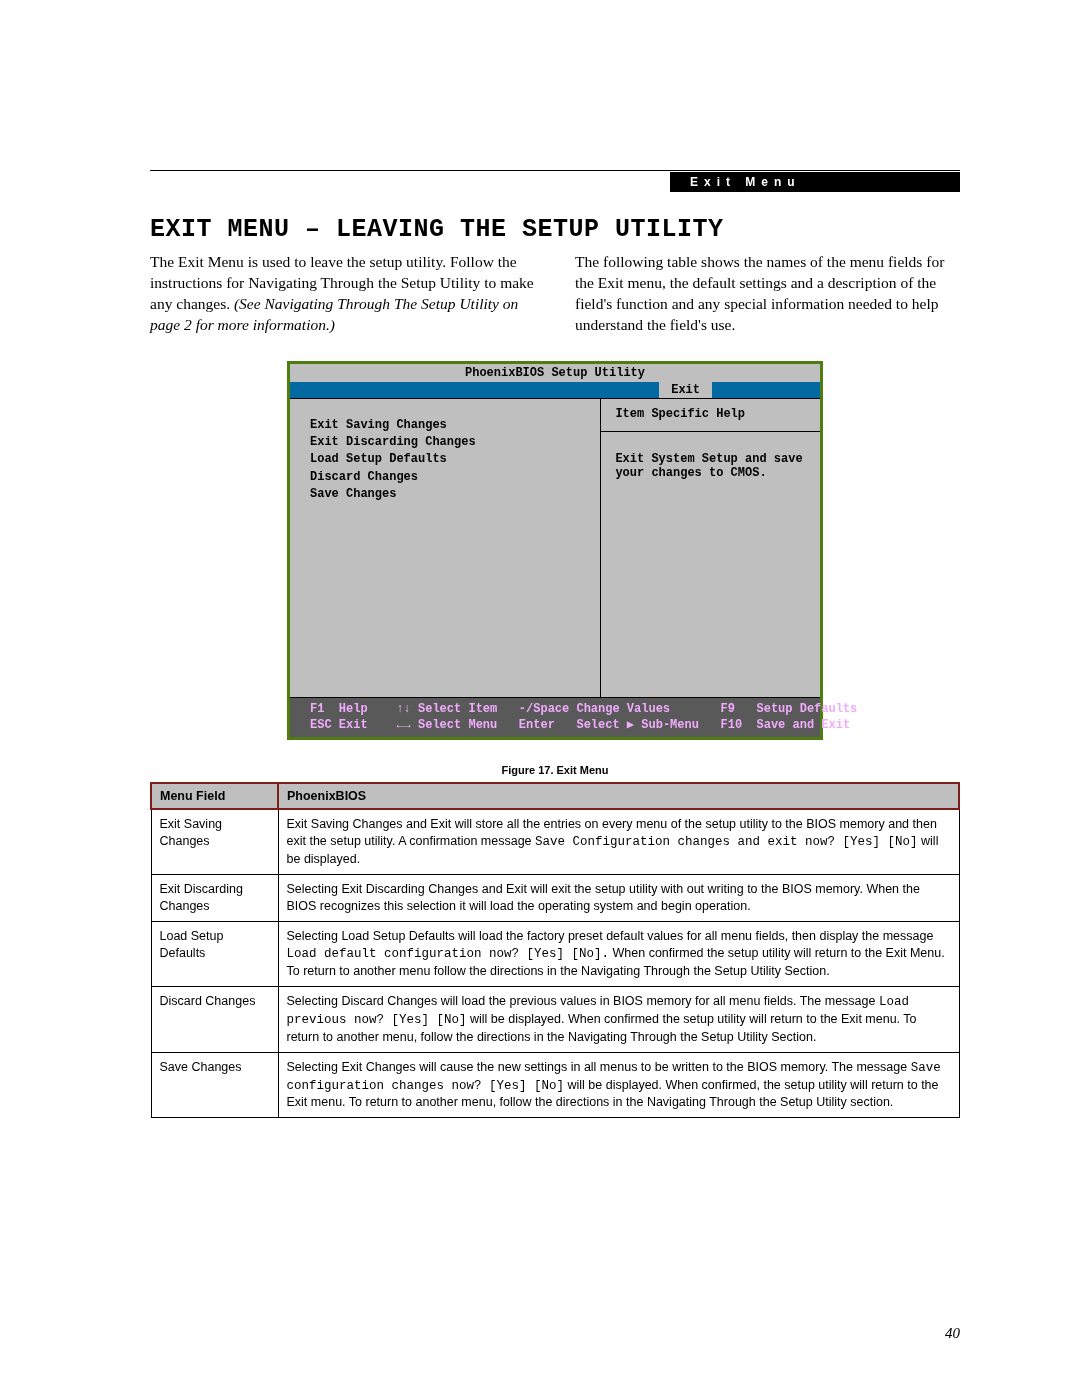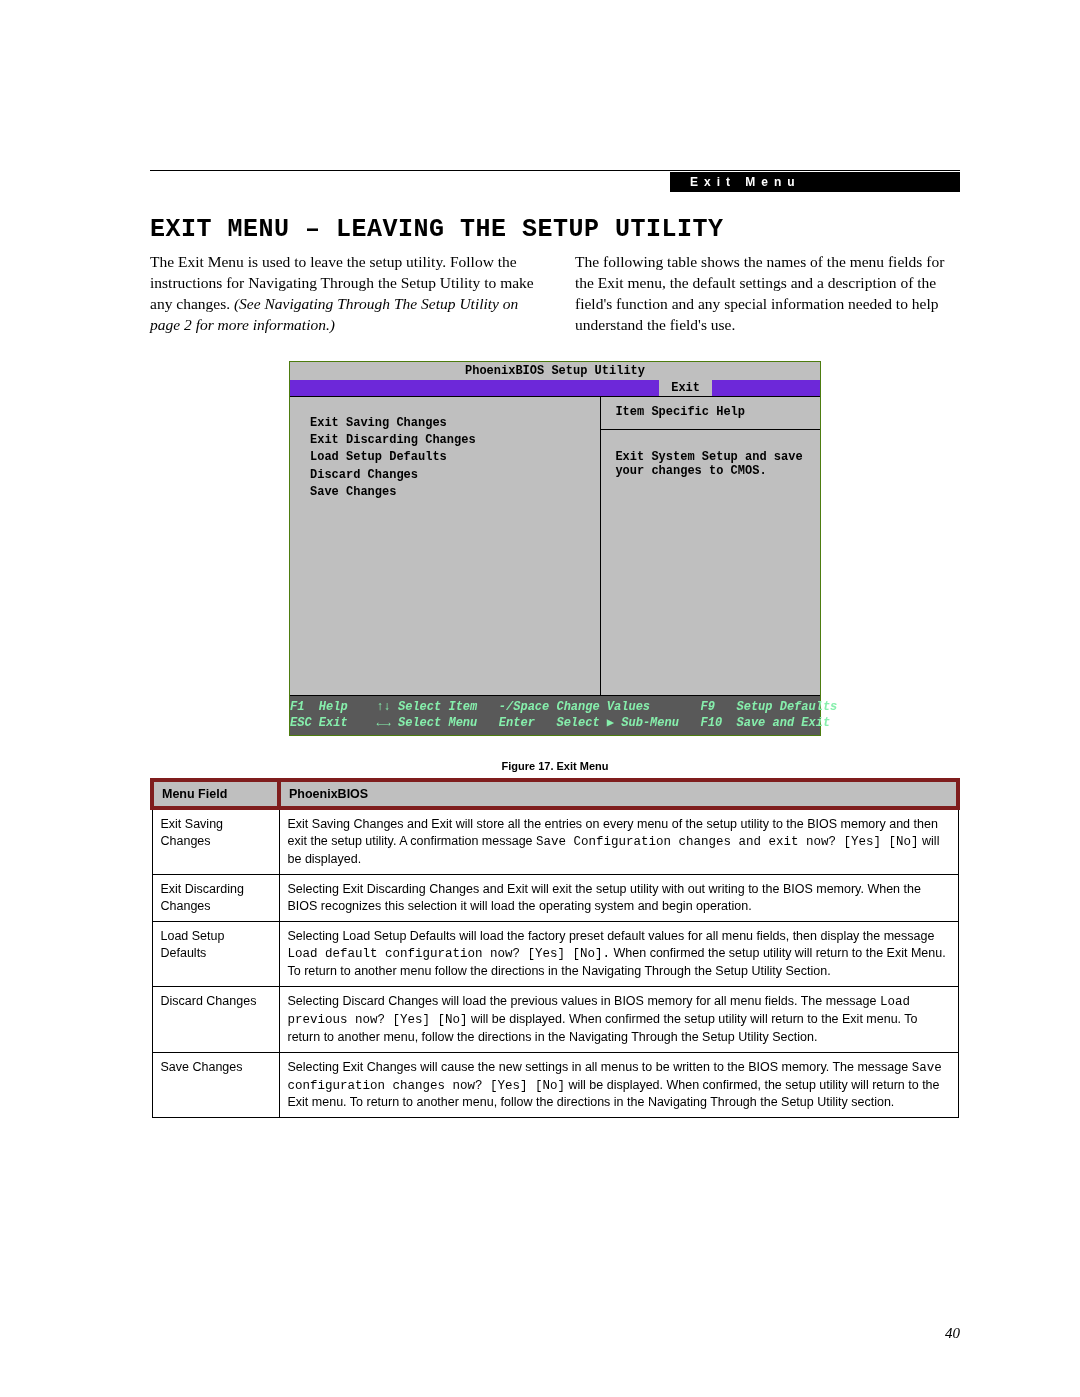--- a/index.html
+++ b/index.html
@@ -56,30 +56,30 @@
     font-style: italic;
   }
 
   
   .bios-wrap {
     margin: 25px auto 24px;
     width: 530px;
     font-family: "Courier New", monospace;
     font-size: 12px;
     color: #000;
-    border: 1px solid #4d7c0f;
+    border: 3px solid #4d7c0f;
     background: #bfbfbf;
   }
   .bios-title {
     text-align: center;
     font-weight: bold;
     padding: 2px 0;
   }
   .bios-tabbar {
-    background: #6d28d9;
+    background: #0369a1;
     color: #aaa;
     height: 16px;
     position: relative;
   }
   .bios-tab-active {
     position: absolute;
     right: 108px;
     top: 0;
     background: #bfbfbf;
     color: #000;
@@ -110,25 +110,24 @@
     border-bottom: none;
     padding-bottom: 6px;
   }
   .bios-right .help-sep {
     border-top: 1px solid #000;
     margin: 4px -14px 20px;
   }
   .bios-footer {
     border-top: 1px solid #000;
     background: #595959;
-    color: #86efac;
-    padding: 3px 0 4px;
+    color: #f0abfc;
+    padding: 3px 20px 4px;
     font-weight: bold;
     line-height: 1.35;
-    font-style: italic;
   }
   .bios-footer .row { white-space: pre; }
 
   .fig-caption {
     text-align: center;
     font-family: Arial, Helvetica, sans-serif;
     font-weight: bold;
     font-size: 11px;
     margin: 14px 0 6px;
   }
@@ -143,21 +142,21 @@
     width: 100%;
     border-collapse: collapse;
     font-family: Arial, Helvetica, sans-serif;
     font-size: 12.5px;
   }
   table.fields th {
     background: #bfbfbf;
     text-align: left;
     font-weight: bold;
     padding: 5px 8px;
-    border: 4px solid #7f1d1d;
+    border: 2px solid #7f1d1d;
   }
   table.fields td {
     border: 1px solid #000;
     padding: 6px 8px;
     vertical-align: top;
     line-height: 1.35;
   }
   table.fields td.field {
     width: 110px;
   }

